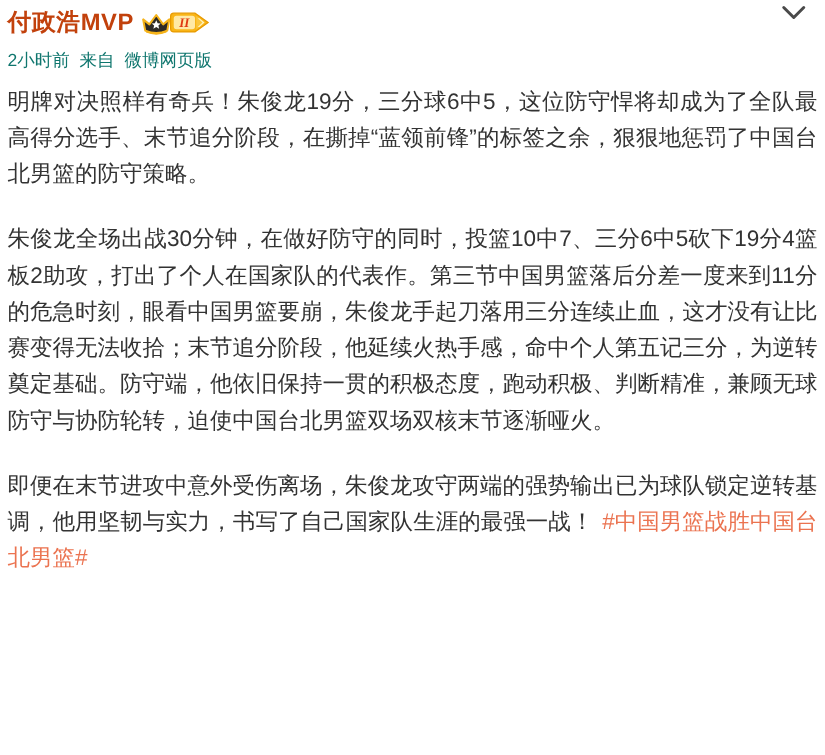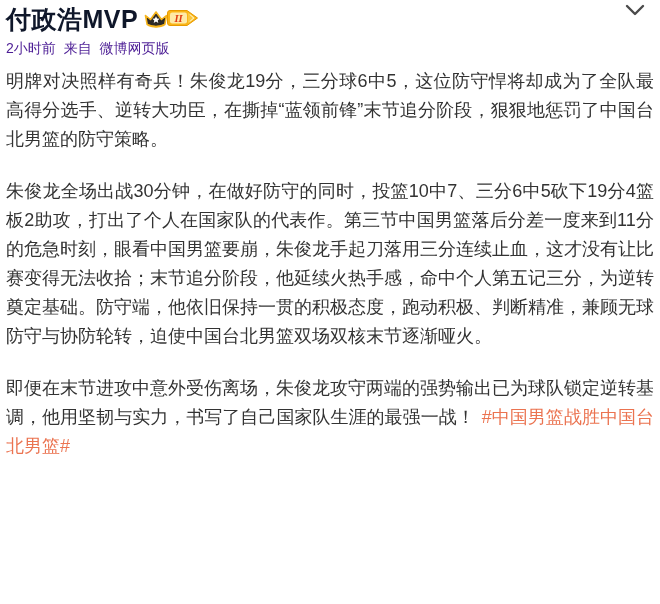--- a/index.html
+++ b/index.html
@@ -7,33 +7,33 @@
     width: 660px; height: 604px;
     background: #ffffff;
     overflow: hidden;
     font-family: "Liberation Sans", "DejaVu Sans", sans-serif;
   }
   .post { position: relative; width: 660px; padding: 6px 6px 0 6px; }
 
   
   .header { display: flex; align-items: center; height: 26px; }
   .username {
-    font-size: 25px; font-weight: bold; color: #0f172a;
+    font-size: 19px; font-weight: bold; color: #c2410c;
     letter-spacing: 0.5px; line-height: 26px;
   }
   .badges { display: flex; margin-left: 5px; }
   .crown-badge { width: 26px; height: 21px; display: inline-block; }
   .level-badge { width: 33px; height: 18px; display: inline-block; margin-left: -3px; }
   .more-btn {
     position: absolute; top: 2px; right: 14px;
     width: 22px; height: 16px; cursor: pointer;
   }
 
   .meta {
-    margin-top: 7px; font-size: 14px; color: #4c1d95; line-height: 18px;
+    margin-top: 7px; font-size: 14px; color: #0f766e; line-height: 18px;
   }
   .meta span { margin-right: 4px; }
 
   
   .content { margin-top: 1px; }
   .content p {
     font-size: 18px; line-height: 29px; color: #333333;
     margin-top: 23px;
     text-align: justify; text-justify: inter-ideograph;
     word-break: break-all;
@@ -73,18 +73,18 @@
     </svg>
   </div>
 
   <div class="meta">
     <span>2小时前</span>
     <span>来自</span>
     <span>微博网页版</span>
   </div>
 
   <div class="content">
-    <p>明牌对决照样有奇兵！朱俊龙19分，三分球6中5，这位防守悍将却成为了全队最高得分选手、逆转大功臣，在撕掉“蓝领前锋”末节追分阶段，狠狠地惩罚了中国台北男篮的防守策略。</p>
+    <p>明牌对决照样有奇兵！朱俊龙19分，三分球6中5，这位防守悍将却成为了全队最高得分选手、末节追分阶段，在撕掉“蓝领前锋”的标签之余，狠狠地惩罚了中国台北男篮的防守策略。</p>
     <p>朱俊龙全场出战30分钟，在做好防守的同时，投篮10中7、三分6中5砍下19分4篮板2助攻，打出了个人在国家队的代表作。第三节中国男篮落后分差一度来到11分的危急时刻，眼看中国男篮要崩，朱俊龙手起刀落用三分连续止血，这才没有让比赛变得无法收拾；末节追分阶段，他延续火热手感，命中个人第五记三分，为逆转奠定基础。防守端，他依旧保持一贯的积极态度，跑动积极、判断精准，兼顾无球防守与协防轮转，迫使中国台北男篮双场双核末节逐渐哑火。</p>
     <p><span>即便在末节进攻中意外受伤离场，朱俊龙攻守两端的强势输出已为球队锁定逆转基调，他用坚韧与实力，书写了自己国家队生涯的最强一战！</span><a class="hashtag">#中国男篮战胜中国台北男篮#</a></p>
   </div>
 
 </div>
 
 </body></html>

